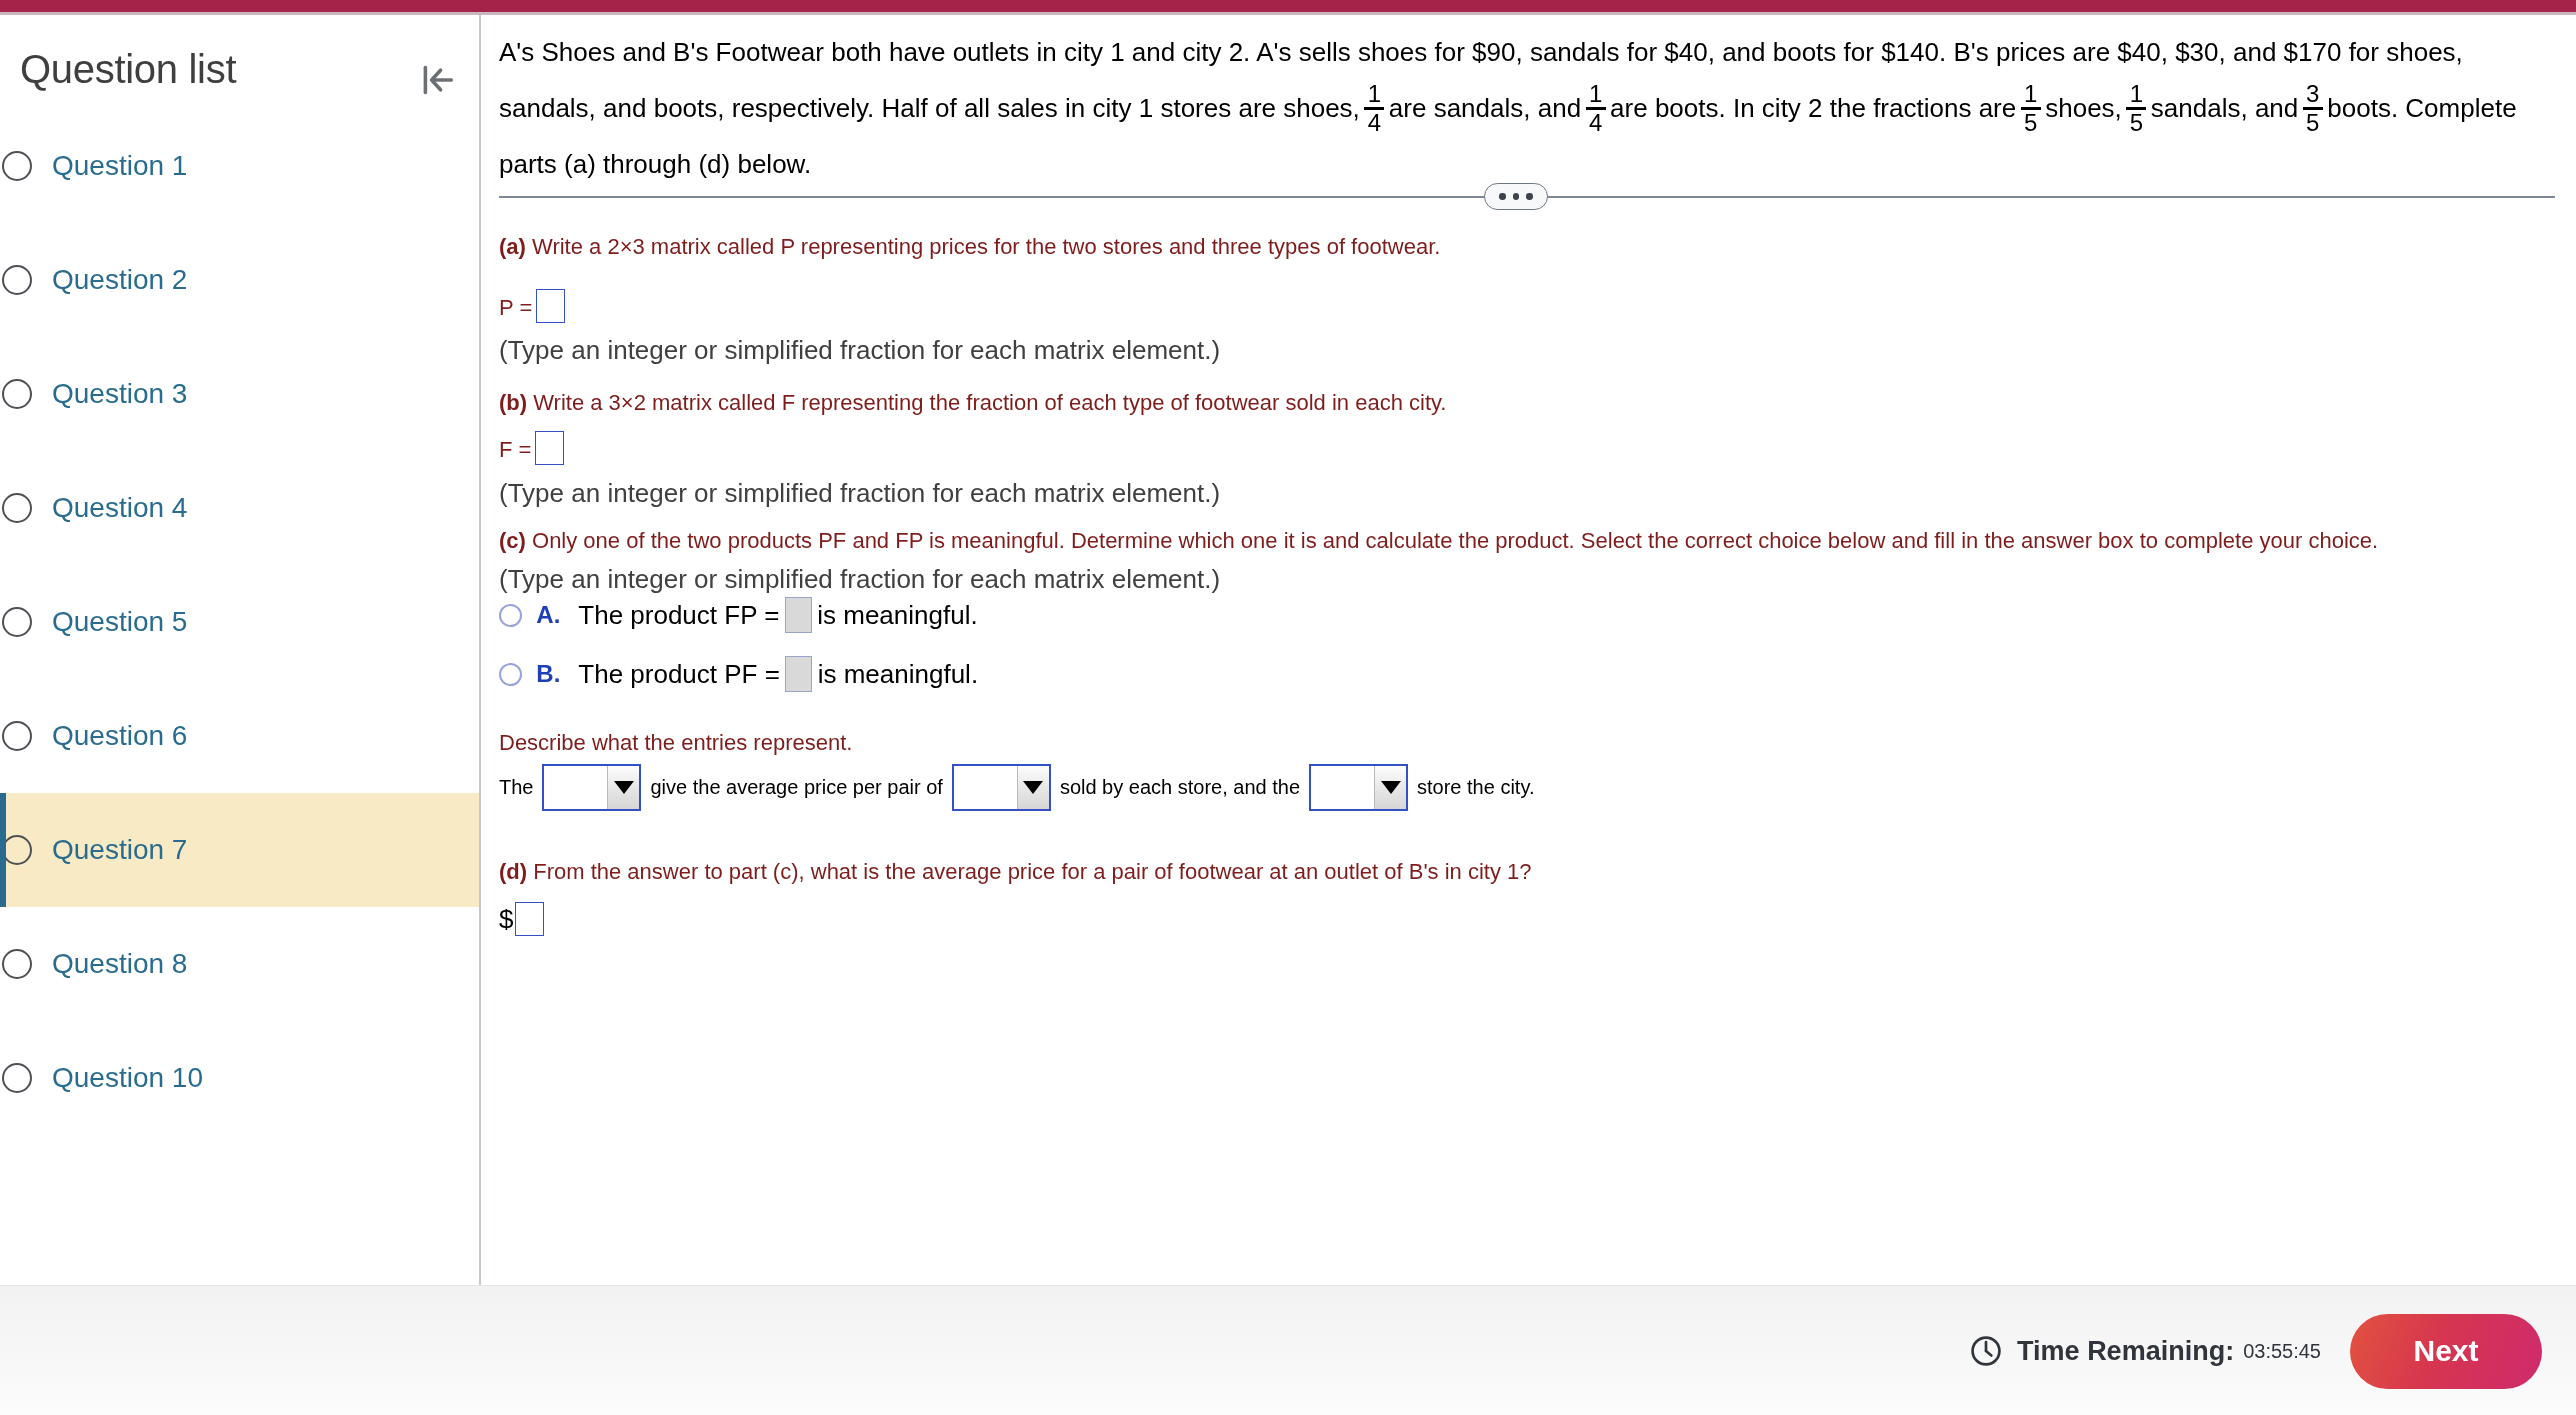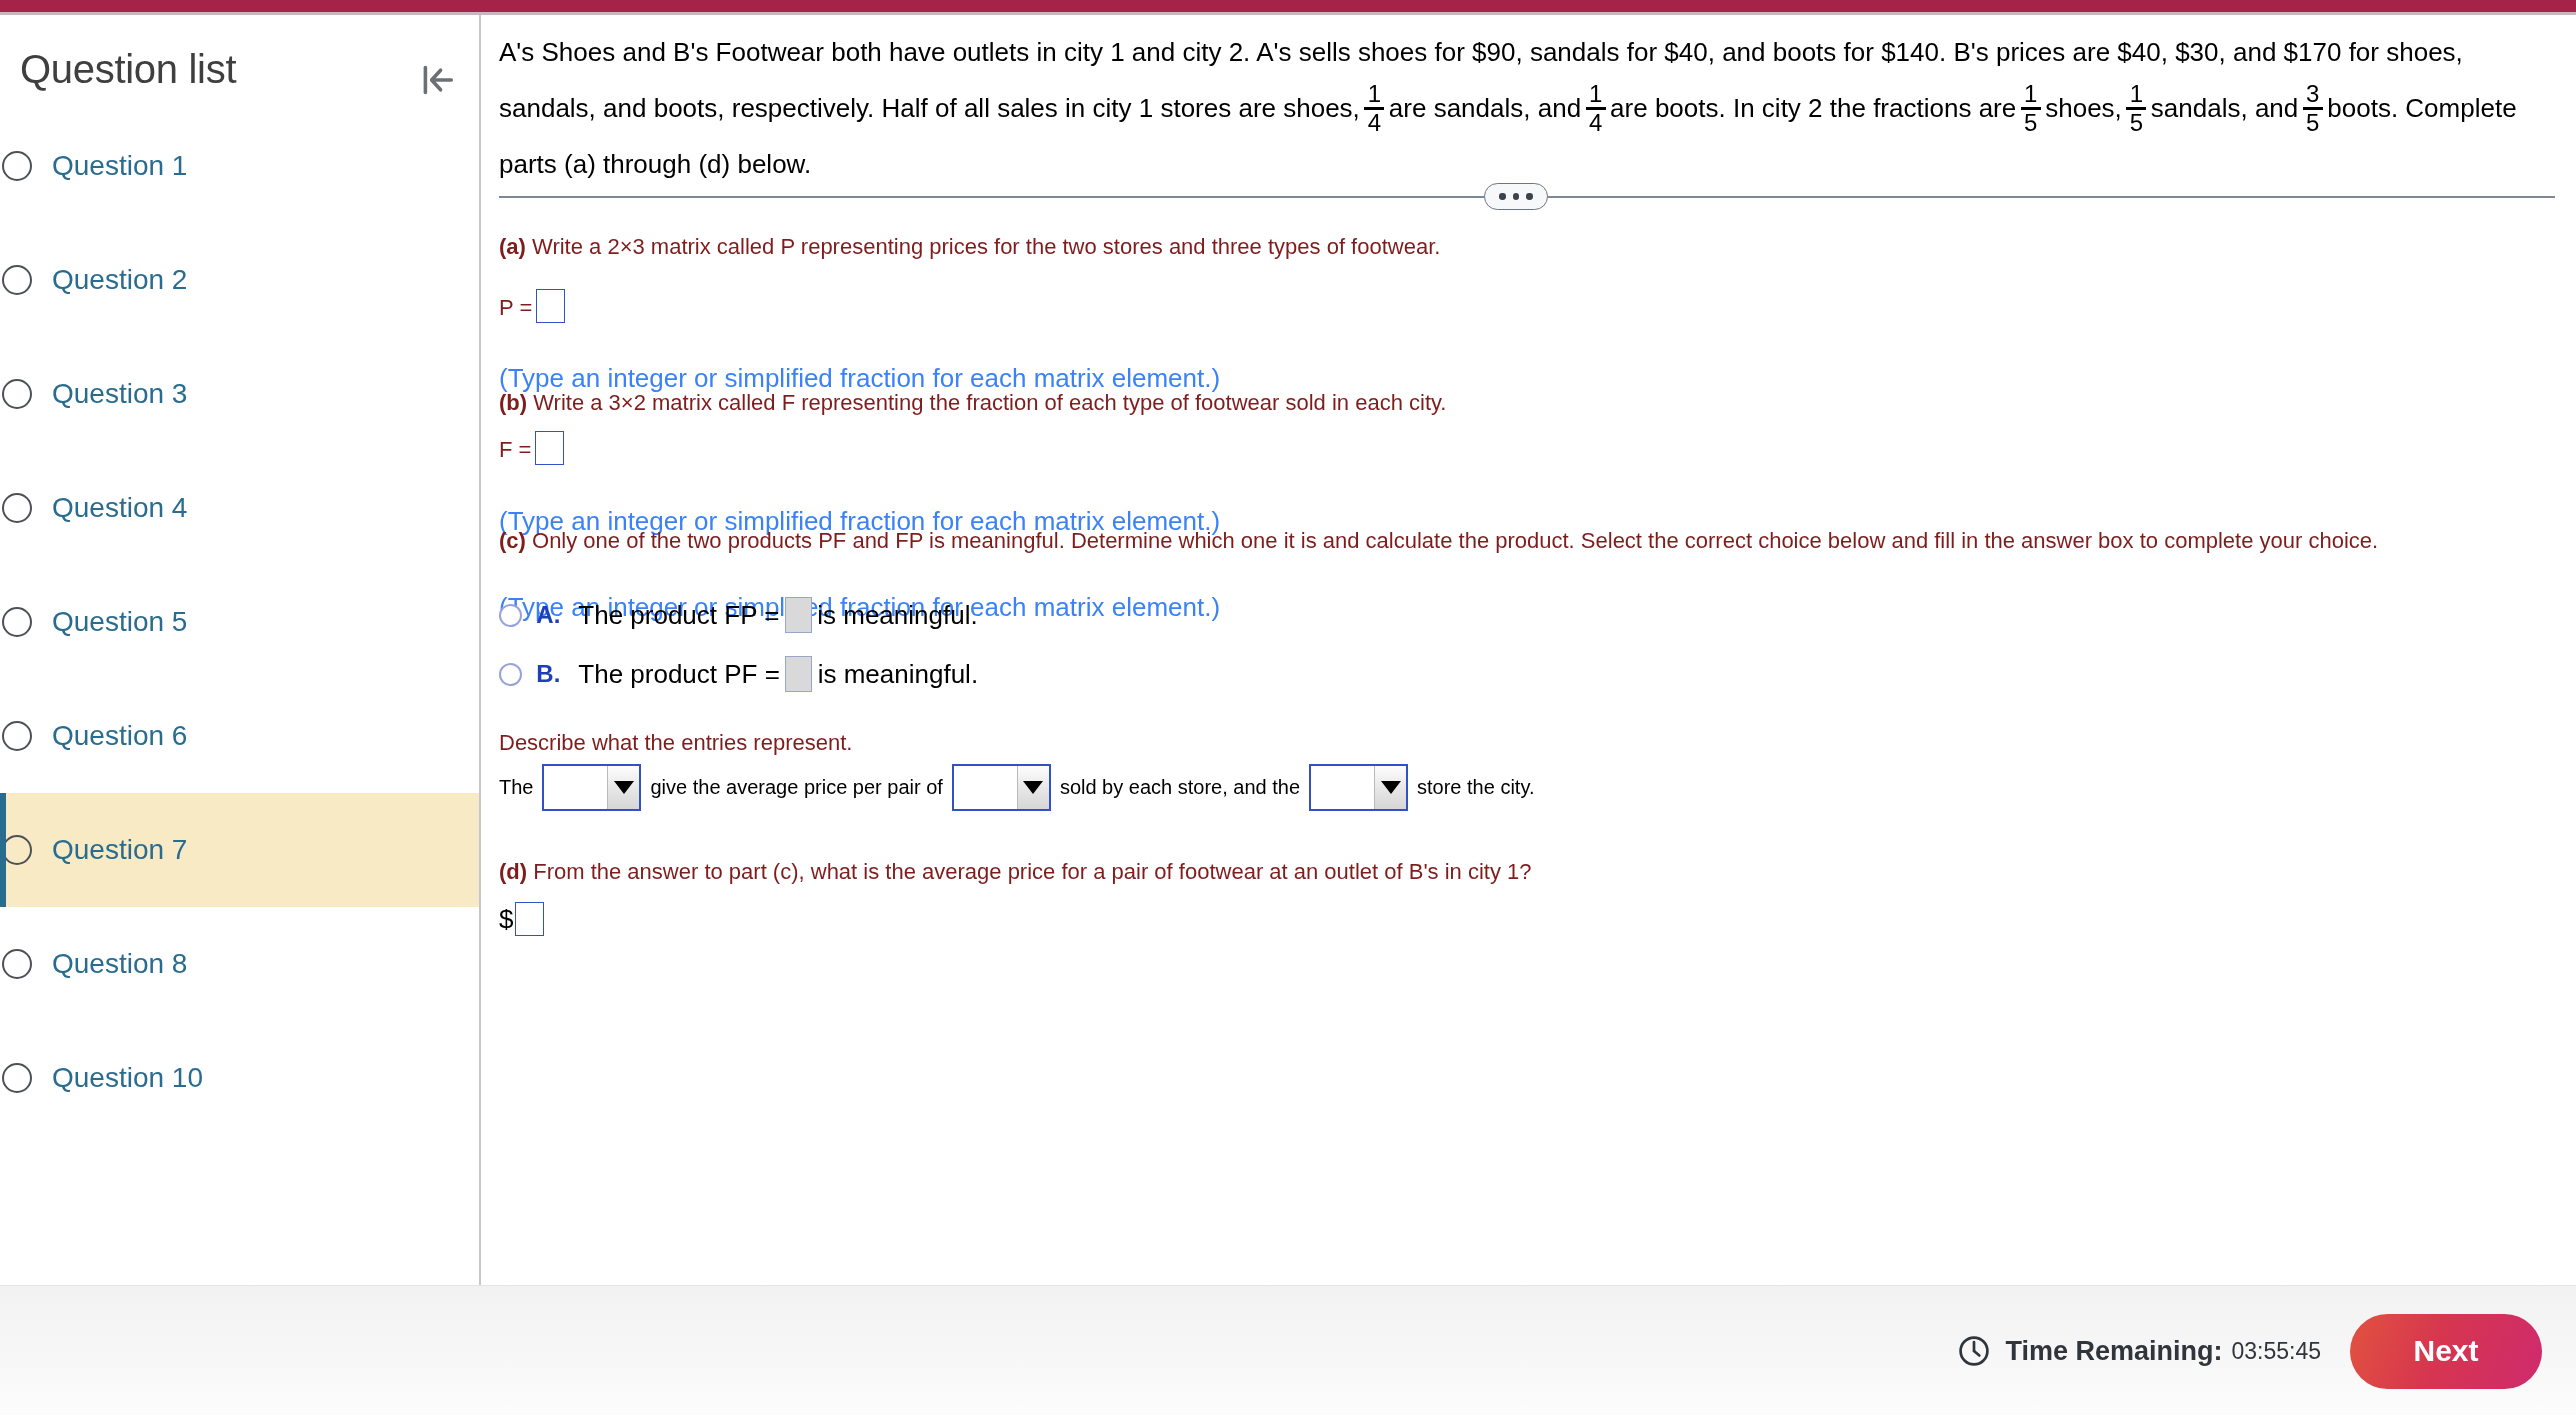--- a/index.html
+++ b/index.html
@@ -165,24 +165,23 @@
   .body-block {
     position: absolute;
     left: 18px;
     width: 2056px;
     font-size: 22px;
     color: #7f1d1d;
     line-height: 38px;
   }
   .bold { font-weight: bold; }
   .hint {
-    color: #3b82f6;
+    color: #404040;
     font-size: 26px;
     line-height: 38px;
-    margin-top: 28px;
   }
 
   .ansbox {
     display: inline-block;
     width: 29px; height: 34px;
     border: 1.8px solid #3350c4;
     background: #ffffff;
     vertical-align: -8px;
     margin-left: 3.6px;
     cursor: text;
@@ -280,21 +279,21 @@
     height: 130px;
     display: flex;
     align-items: center;
   }
   #clock-icon { margin-right: 14.3px; display: flex; align-items: center; }
   #time-label {
     font-size: 27px; font-weight: bold; color: #30353c;
     white-space: nowrap; margin-right: 9px;
   }
   #time-value {
-    font-size: 23px; color: #30353c; white-space: nowrap;
+    font-size: 20px; color: #30353c; white-space: nowrap;
     margin-right: 29px;
   }
   #next-btn {
     width: 192px; height: 75px;
     border-radius: 38px;
     background: linear-gradient(110deg, #e2523f 0%, #d6364f 45%, #cf2a6e 100%);
     color: #ffffff;
     font-size: 30px;
     font-weight: bold;
     border: none;

